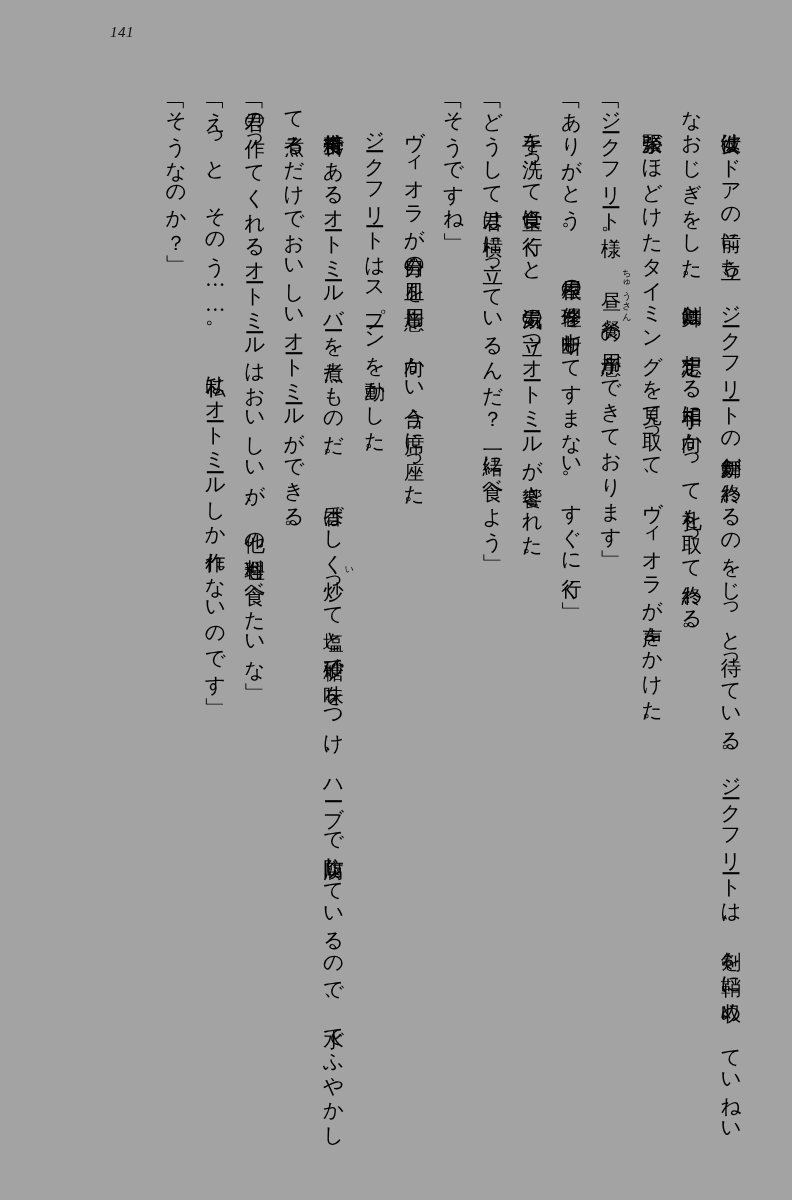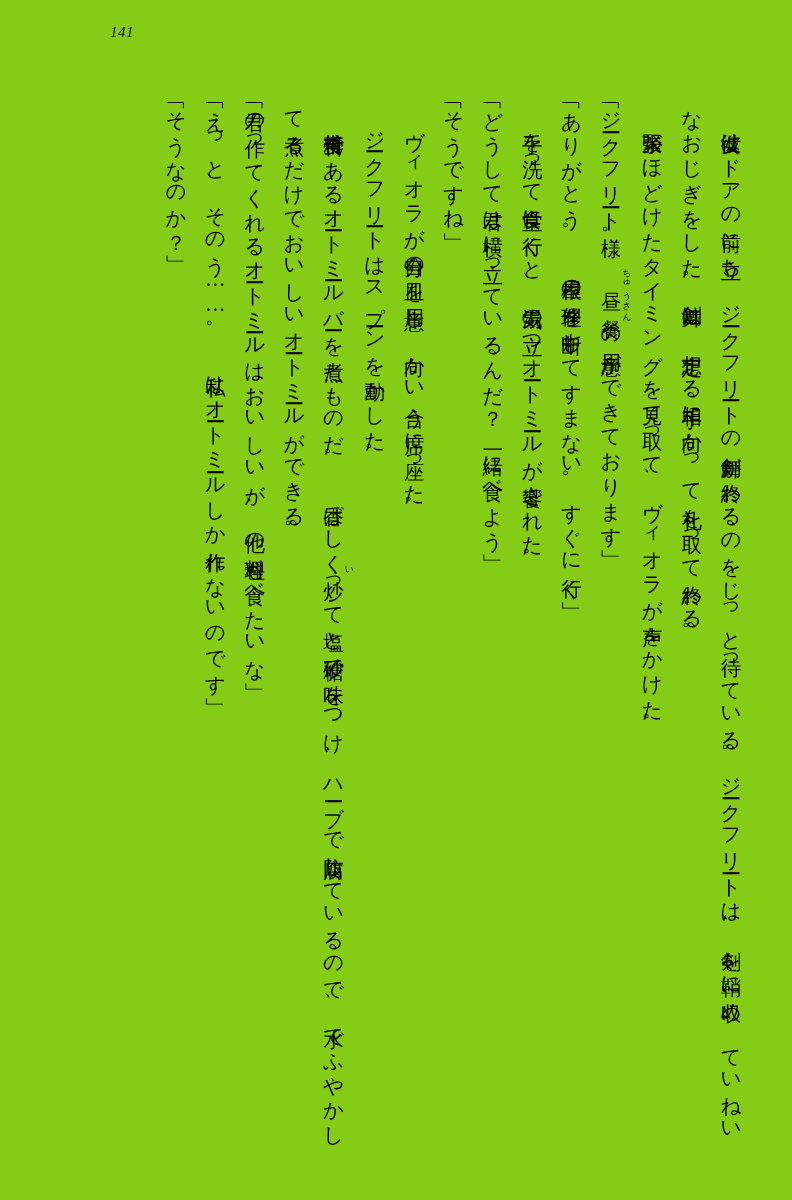--- a/index.html
+++ b/index.html
@@ -12,21 +12,21 @@
     height: 1200px;
     font-family: "Liberation Serif", "DejaVu Serif", serif;
     color: #000000;
     overflow: hidden;
     position: relative;
   }
   #page {
     position: relative;
     width: 792px;
     height: 1200px;
-    background: #84cc16;
+    background: #a3a3a3;
     box-sizing: border-box;
   }
   
   #page-number {
     position: absolute;
     top: 24px;
     left: 110px;
     font-family: "Liberation Serif", "DejaVu Serif", serif;
     font-style: italic;
     font-size: 15px;

